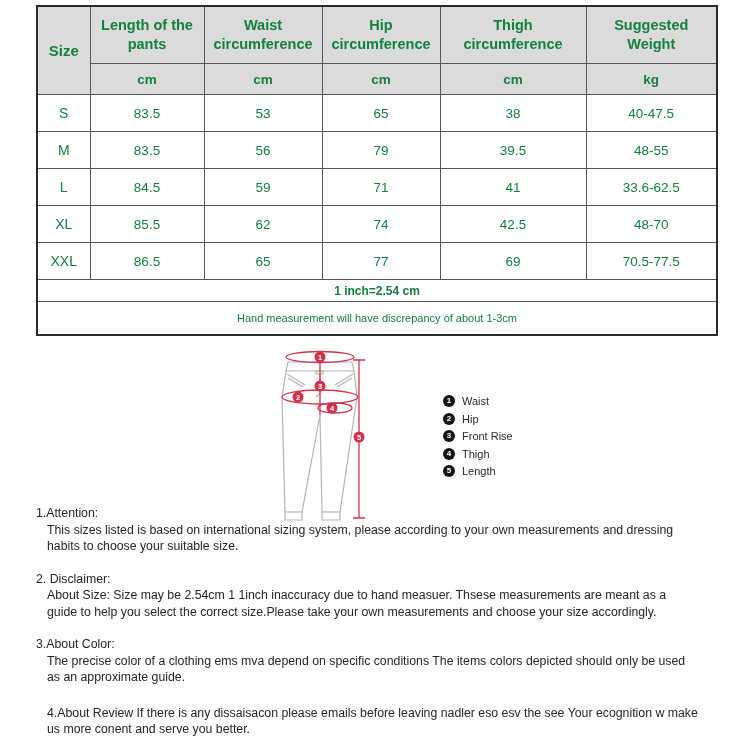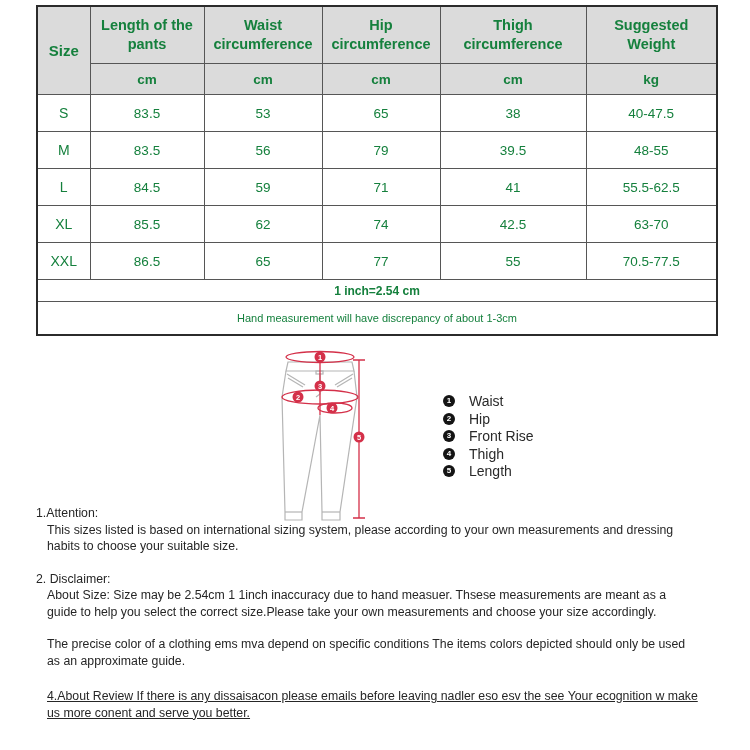--- a/index.html
+++ b/index.html
@@ -16,27 +16,27 @@
   .size-table td{font-size:13.5px;height:36px;background:#fff;}
   .size-table td.szcol{font-size:14px;}
   .size-table .note1 td{height:21px;font-weight:bold;font-size:12px;}
   .size-table .note2 td{height:32px;font-weight:normal;font-size:11px;}
 
   
   .pants-svg{position:absolute;left:258px;top:342px;}
   .legend{position:absolute;left:443px;top:395px;display:flex;flex-direction:column;gap:5.5px;}
   .legend-item{display:flex;align-items:center;gap:7px;height:12px;}
   .legend-num{width:12px;height:12px;border-radius:50%;background:#141414;color:#fff;font-size:8px;font-weight:bold;display:flex;align-items:center;justify-content:center;line-height:1;}
-  .legend-label{font-size:14px;color:#2a2a2a;margin-left:7px;}
+  .legend-label{font-size:11px;color:#2a2a2a;}
 
   
   .sections{position:absolute;left:36px;top:505px;width:712px;font-size:12.3px;line-height:16.5px;color:#262626;}
   .section{margin:0 0 16px 0;}
   .section .body{white-space:pre-line;margin-left:11px;}
-  .section.review{margin-top:19px;text-decoration:underline;}
+  .section.review{margin-top:19px;}
 </style>
 </head>
 <body>
 
 <div class="page">
 
   <table class="size-table">
     <colgroup>
       <col style="width:53px">
         <col style="width:114px">
@@ -76,36 +76,36 @@
       <td>79</td>
       <td>39.5</td>
       <td>48-55</td>
     </tr>
     <tr>
       <td class="szcol">L</td>
       <td>84.5</td>
       <td>59</td>
       <td>71</td>
       <td>41</td>
-      <td>55.5-62.5</td>
+      <td>33.6-62.5</td>
     </tr>
     <tr>
       <td class="szcol">XL</td>
       <td>85.5</td>
       <td>62</td>
       <td>74</td>
       <td>42.5</td>
-      <td>63-70</td>
+      <td>48-70</td>
     </tr>
     <tr>
       <td class="szcol">XXL</td>
       <td>86.5</td>
       <td>65</td>
       <td>77</td>
-      <td>55</td>
+      <td>69</td>
       <td>70.5-77.5</td>
     </tr>
     <tr class="note1">
       <td colspan="6">1 inch=2.54 cm</td>
     </tr>
     <tr class="note2">
       <td colspan="6">Hand measurement will have discrepancy of about 1-3cm</td>
     </tr>
   </tbody>
     </table>
@@ -175,20 +175,21 @@
       <div class="heading">1.Attention:</div>
       <div class="body">This sizes listed is based on international sizing system, please according to your own measurements and dressing
 habits to choose your suitable size.</div>
     </div>
     <div class="section">
       <div class="heading">2. Disclaimer:</div>
       <div class="body">About Size: Size may be 2.54cm 1 1inch inaccuracy due to hand measuer. Thsese measurements are meant as a
 guide to help you select the correct size.Please take your own measurements and choose your size accordingly.</div>
     </div>
     <div class="section">
+      <div class="heading">3.About Color:</div>
       <div class="body">The precise color of a clothing ems mva depend on specific conditions The items colors depicted should only be   used
 as an approximate guide.</div>
     </div>
     <div class="section review">
       <div class="body">4.About Review If there is any dissaisacon please emails before leaving nadler eso esv the see Your ecognition w   make
 us more conent and serve you better.</div>
     </div>
   </div>
 
 </div>

